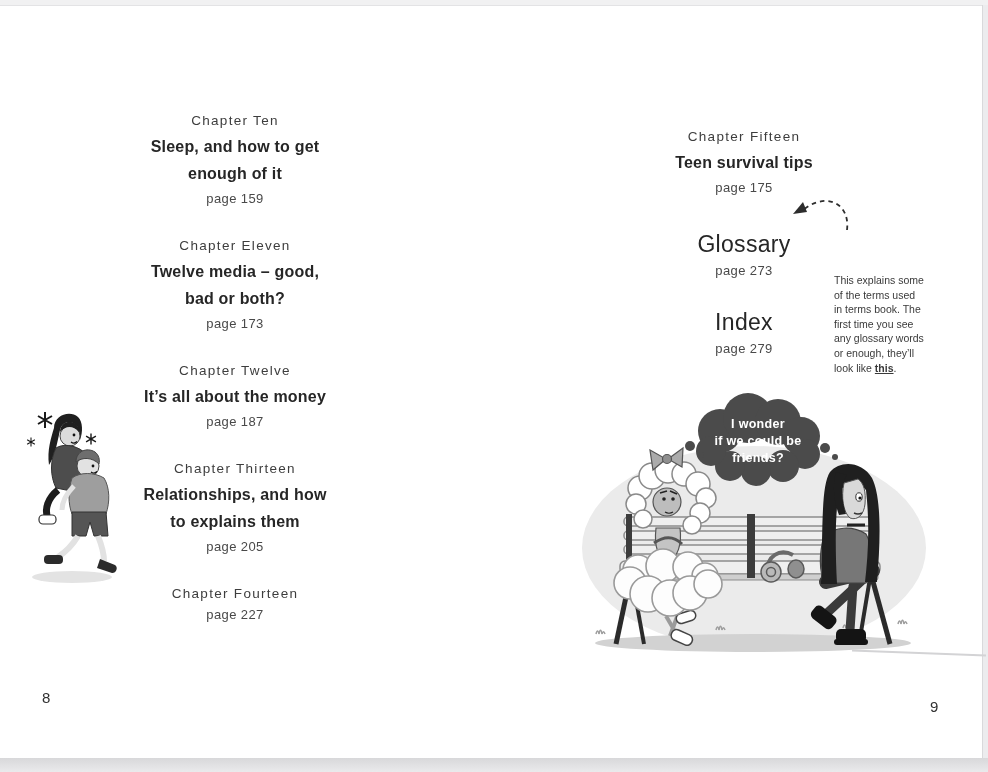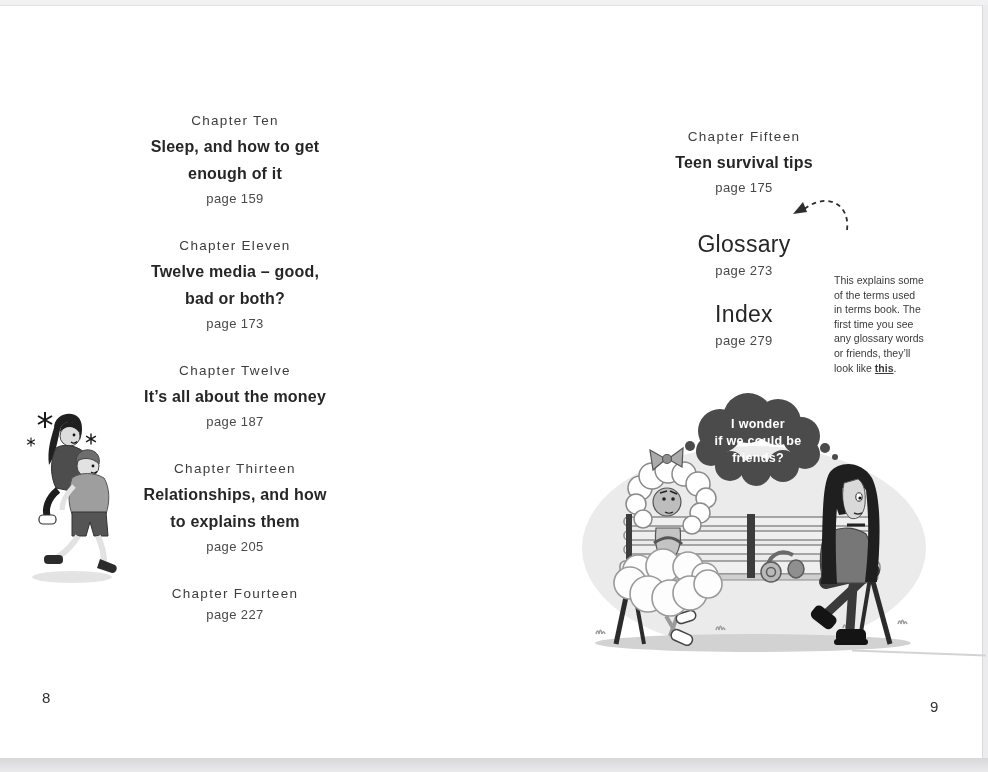--- a/index.html
+++ b/index.html
@@ -12,21 +12,21 @@
   .page-curl{position:absolute;left:852px;top:652px;width:134px;height:2px;background:#d3d3d5;transform:rotate(2.2deg);}
 
   
   .toc-left{position:absolute;left:85px;top:112px;width:300px;text-align:center;}
   .toc-right{position:absolute;left:619px;top:128px;width:250px;text-align:center;}
   .entry{margin-bottom:30px;}
   .c-label{font-size:13.5px;letter-spacing:1.3px;color:#3d3d3d;line-height:18px;margin-bottom:3px;}
   .c-title{font-size:16px;font-weight:bold;color:#262626;line-height:27px;letter-spacing:.2px;}
   .c-page{font-size:13px;color:#494949;line-height:16px;margin-top:4px;letter-spacing:.4px;}
   .sec-glossary{margin-top:33px;}
-  .sec-index{margin-top:20px;}
+  .sec-index{margin-top:28px;}
   .big-title{font-size:23px;font-weight:normal;color:#262626;line-height:30px;letter-spacing:.3px;}
 
   
   .glossary-note{position:absolute;left:834px;top:237px;width:96px;text-align:left;
                  font-size:10.5px;line-height:14.6px;color:#3a3a3a;margin-top:36px;}
   .nl{display:block;}
   .emph{font-weight:bold;text-decoration:underline;}
 
   
   .pagenum{position:absolute;font-size:15px;color:#303030;}
@@ -89,21 +89,21 @@
       <div class="c-page">page 279</div>
     </div>
   </div>
 
   <div class="glossary-note">
     <span class="nl">This explains some</span>
     <span class="nl">of the terms used</span>
     <span class="nl">in terms book. The</span>
     <span class="nl">first time you see</span>
     <span class="nl">any glossary words</span>
-    <span class="nl">or friends, they’ll</span>
+    <span class="nl">or enough, they’ll</span>
     <span class="nl"><span>look like </span><span class="emph">this</span><span>.</span></span>
   </div>
 
   <svg class="abs" style="left:789px;top:194px;" width="72" height="40" viewBox="0 0 72 40">
     <path d="M58,36 C60,20 52,8 38,7 C30,6.5 21,10 14,16" stroke="#2d2d2d" stroke-width="1.8" fill="none" stroke-dasharray="4.5,4"></path>
     <polygon points="4,20 14,8 18,18" fill="#2d2d2d"></polygon>
   </svg>
 
   <svg class="abs" style="left:20px;top:402px;" width="105" height="185" viewBox="0 0 105 185">
     <ellipse cx="52" cy="175" rx="40" ry="6" fill="#e3e3e3"></ellipse>

